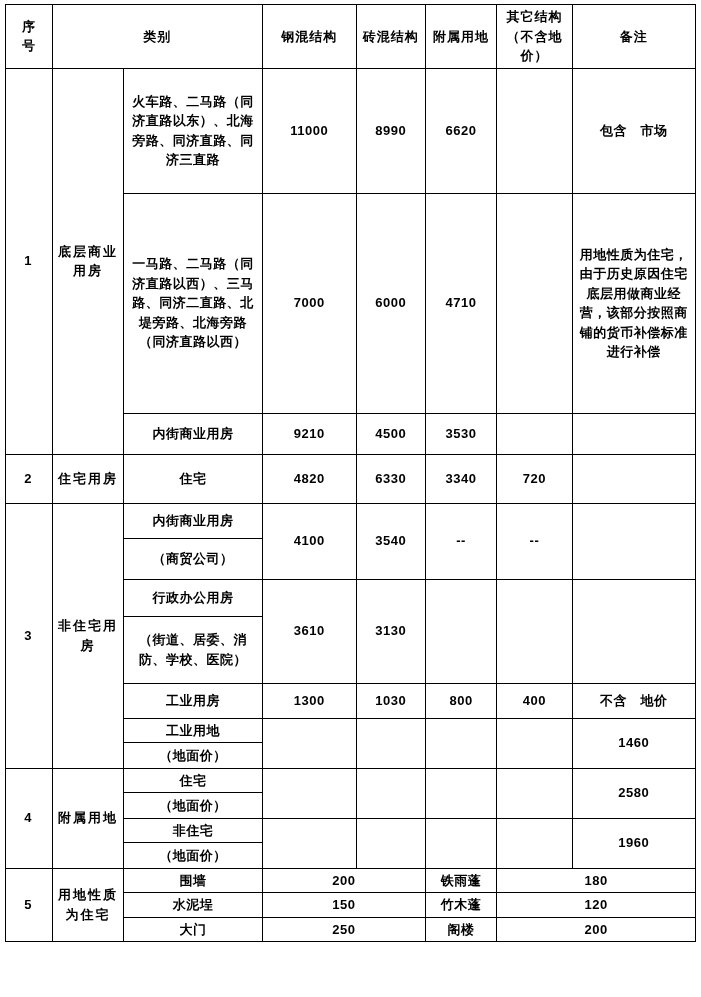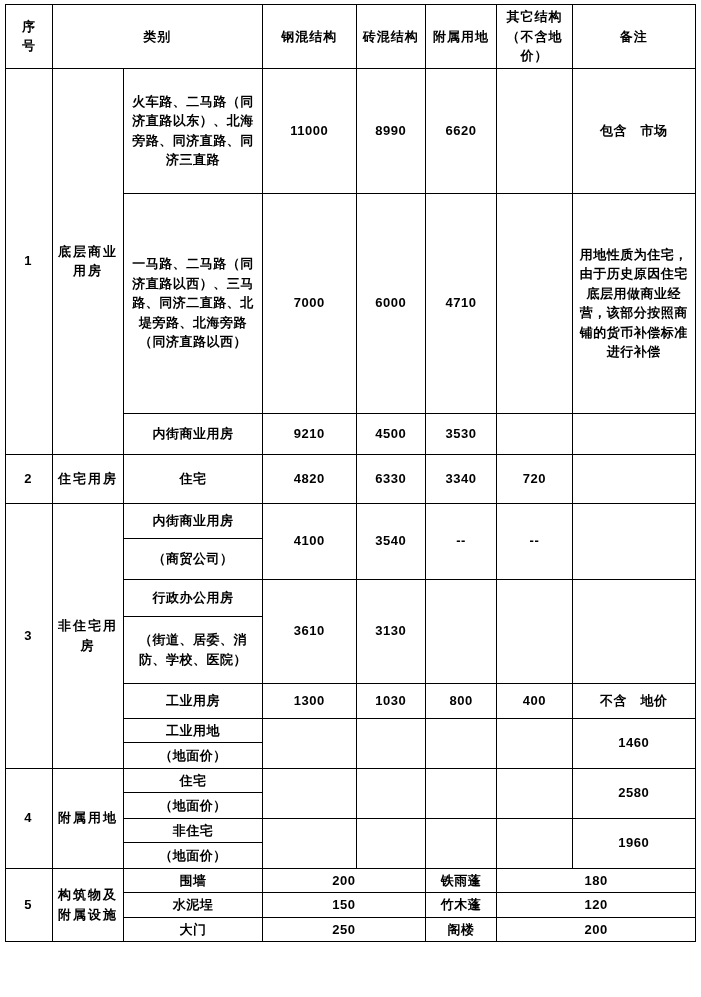--- a/index.html
+++ b/index.html
@@ -207,21 +207,21 @@
         </td>
         <td class="num"></td>
         <td class="num"></td>
         <td class="num"></td>
         <td class="num"></td>
         <td class="num">1960</td>
       </tr>
 
       <tr>
         <td class="seq" rowspan="3">5</td>
-        <td class="cat-main" rowspan="3">构筑物及附属设施</td>
+        <td class="cat-main" rowspan="3">用地性质为住宅</td>
         <td class="desc">围墙</td>
         <td class="num" colspan="2">200</td>
         <td class="desc">铁雨蓬</td>
         <td class="num" colspan="2">180</td>
       </tr>
       <tr>
         <td class="desc">水泥埕</td>
         <td class="num" colspan="2">150</td>
         <td class="desc">竹木蓬</td>
         <td class="num" colspan="2">120</td>

